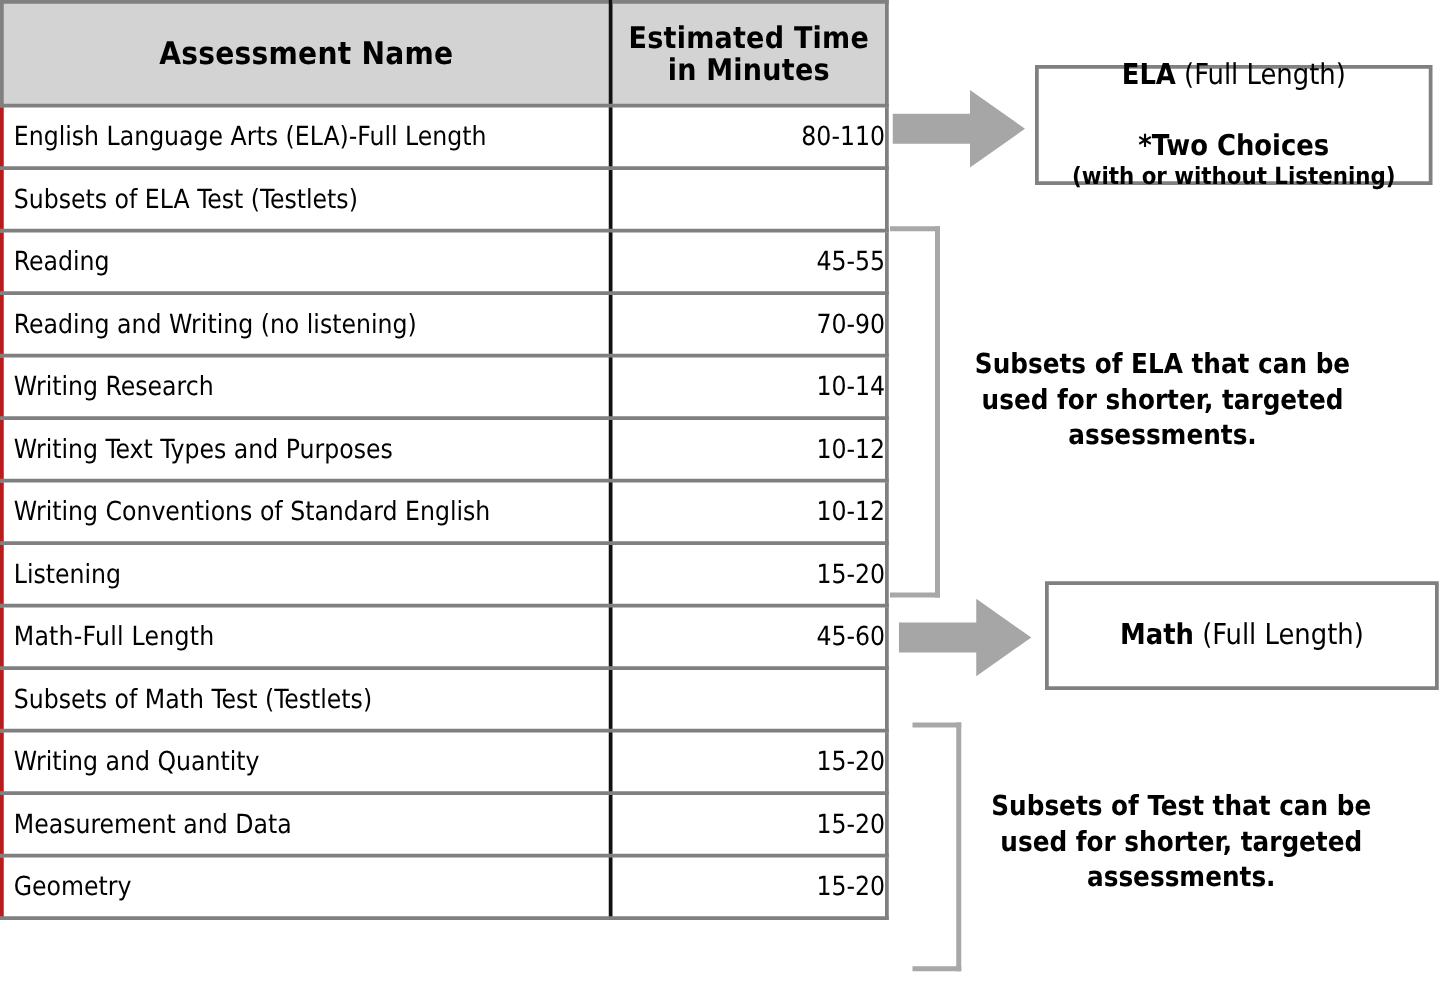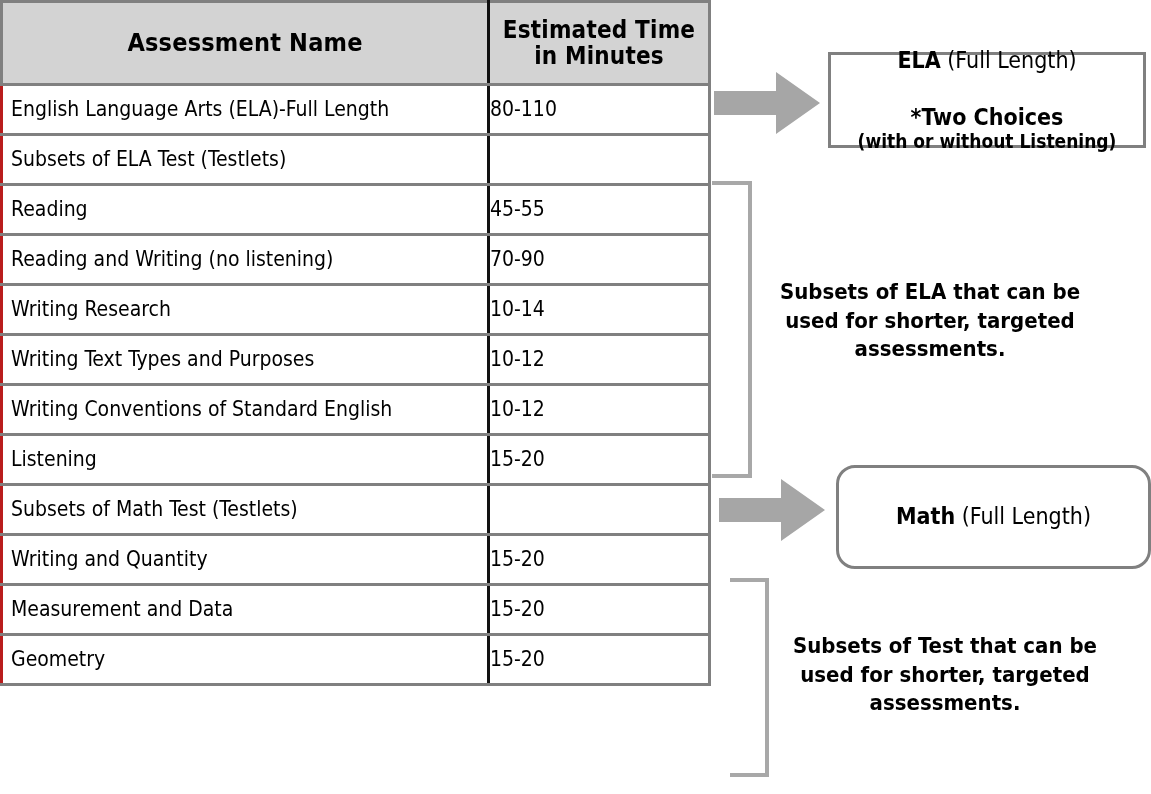--- a/index.html
+++ b/index.html
@@ -41,21 +41,21 @@
   }
   #assessment-table .cell-name {
     border-left: 3px solid #b91c1c;
     border-right: 3px solid #111111;
     padding-left: 8px;
     padding-right: 6px;
     text-align: left;
   }
   #assessment-table .cell-time {
     border-right: 3px solid #808080;
-    text-align: left;
+    text-align: right;
   }
 
   
   #assessment-table thead th {
     background: #d3d3d3;
     font-weight: bold;
     text-align: center;
     height: 80px;
     letter-spacing: 0.2px;
   }
@@ -93,21 +93,21 @@
     display: flex;
     flex-direction: column;
     align-items: center;
     justify-content: center;
     text-align: center;
   }
   #ela-box {
     left: 828px; top: 52px; width: 318px; height: 96px;
   }
   #math-box {
-    left: 836px; top: 465px; width: 315px; height: 104px; border-radius: 19px;
+    left: 836px; top: 465px; width: 315px; height: 87px;
   }
   .callout-line { white-space: nowrap; }
   .cl-1 { font-size: 23px; line-height: 1.12; }
   .cl-2 { font-size: 23px; line-height: 1.12; font-weight: bold; margin-top: 31px; }
   .cl-3 { font-size: 19px; line-height: 1.12; font-weight: bold; }
   .strong-part { font-weight: bold; }
 
   
   .bracket {
     position: absolute;
@@ -176,20 +176,24 @@
         <td class="cell-time">10-12</td>
       </tr>
       <tr>
         <td class="cell-name">Writing Conventions of Standard English</td>
         <td class="cell-time">10-12</td>
       </tr>
       <tr>
         <td class="cell-name">Listening</td>
         <td class="cell-time">15-20</td>
       </tr>
+      <tr class="r-fulllength">
+        <td class="cell-name">Math-Full Length</td>
+        <td class="cell-time">45-60</td>
+      </tr>
       <tr class="r-center">
         <td class="cell-name">Subsets of Math Test (Testlets)</td>
         <td class="cell-time"></td>
       </tr>
       <tr>
         <td class="cell-name">Writing and Quantity</td>
         <td class="cell-time">15-20</td>
       </tr>
       <tr>
         <td class="cell-name">Measurement and Data</td>

